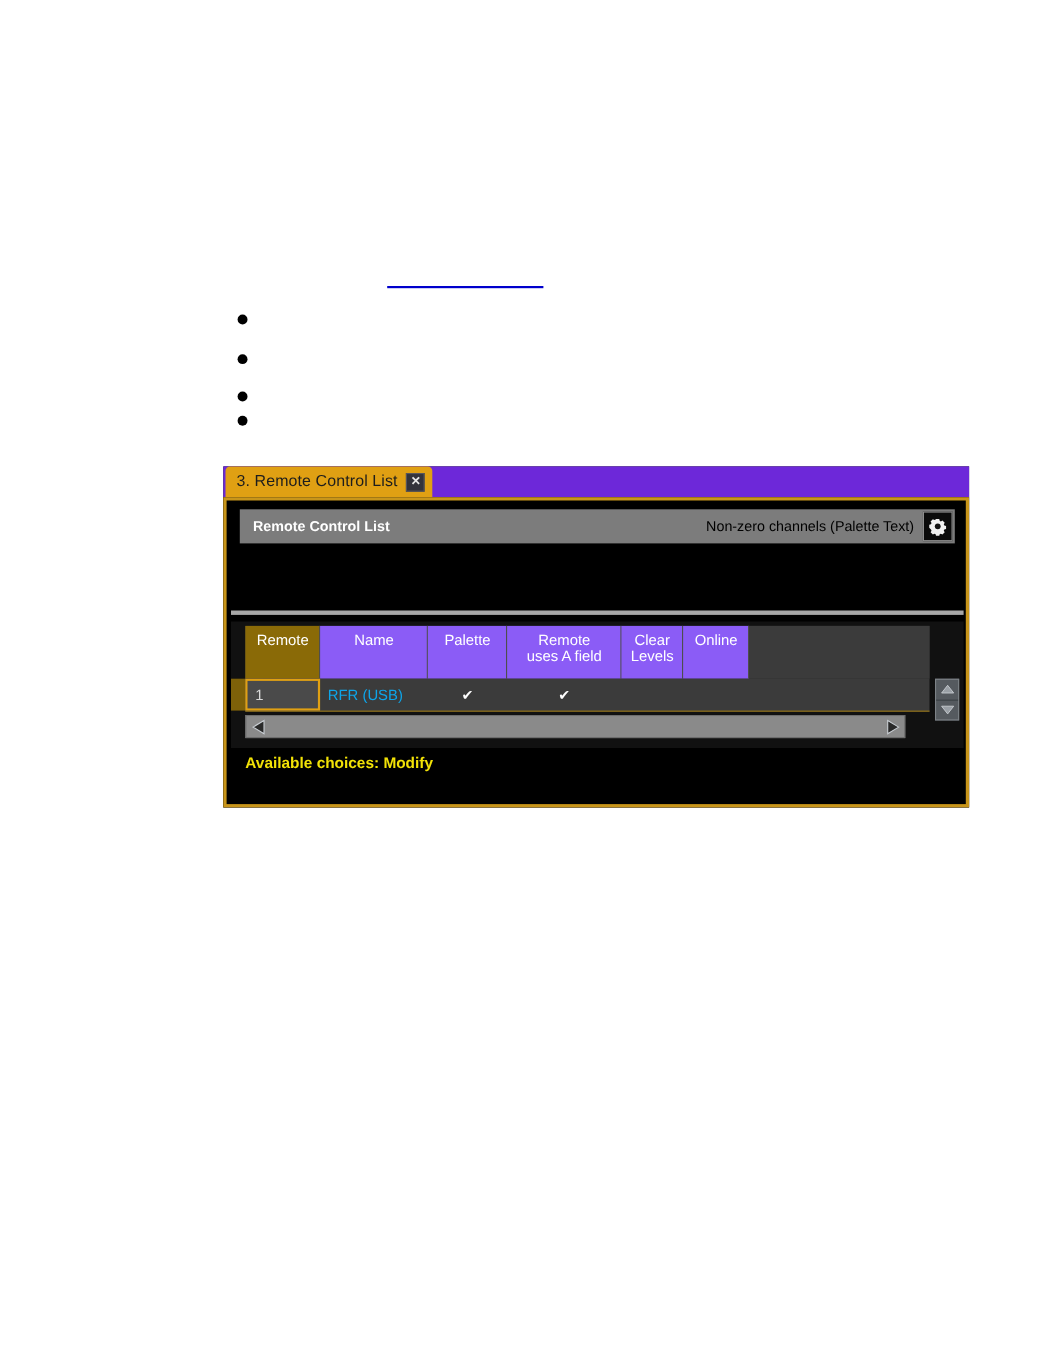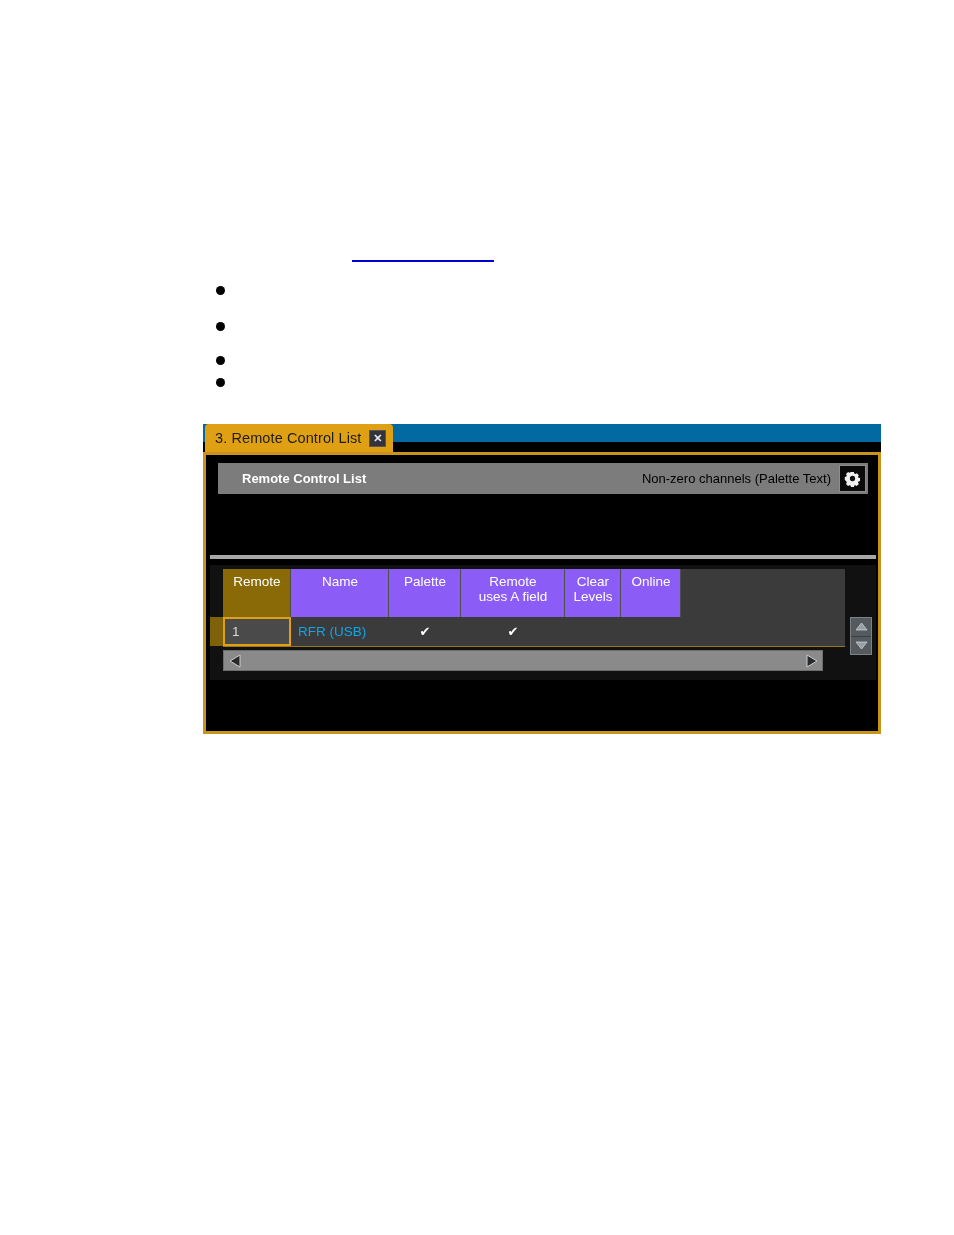--- a/index.html
+++ b/index.html
@@ -59,22 +59,22 @@
     top: 424px;
     width: 678px;
     height: 310px;
     background: #000000;
   }
   .tabbar {
     position: absolute;
     left: 0;
     top: 0;
     width: 678px;
-    height: 18px;
-    background: #0369a1;
+    height: 28px;
+    background: #6d28d9;
     box-sizing: border-box;
   }
   .tab-active {
     position: absolute;
     left: 2px;
     top: 0;
     height: 28px;
     background: #e0a013;
     border-top-left-radius: 4px;
     border-top-right-radius: 4px;
@@ -127,21 +127,21 @@
     height: 31px;
     background: #7c7c7c;
     display: flex;
     align-items: center;
     box-sizing: border-box;
   }
   .panel-head-title {
     color: #ffffff;
     font-size: 13px;
     font-weight: bold;
-    margin-left: 24px;
+    margin-left: 12px;
     white-space: nowrap;
   }
   .panel-head-right {
     margin-left: auto;
     display: flex;
     align-items: center;
   }
   .panel-head-sub {
     color: #000000;
     font-size: 13px;
@@ -427,15 +427,18 @@
           </svg>
         </div>
         <div class="hs-btn">
           <svg width="14" height="16" viewBox="0 0 14 16" aria-hidden="true">
             <polygon points="12,8 2,2 2,14" fill="#2a2a2a" stroke="#c9ced3" stroke-width="1"></polygon>
           </svg>
         </div>
       </div>
     </div>
 
+    <div class="footer">
+      <span class="status-text">Available choices: Modify</span>
+    </div>
 
   </div>
 </div>
 
 </body></html>

